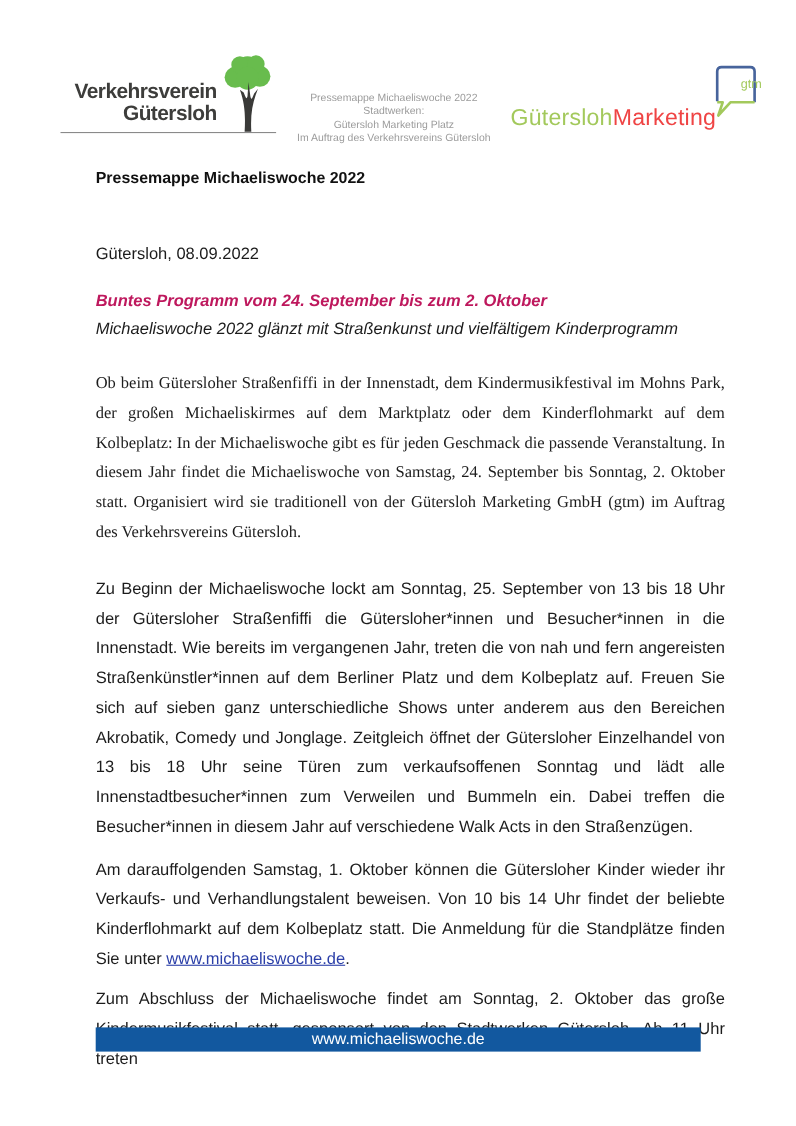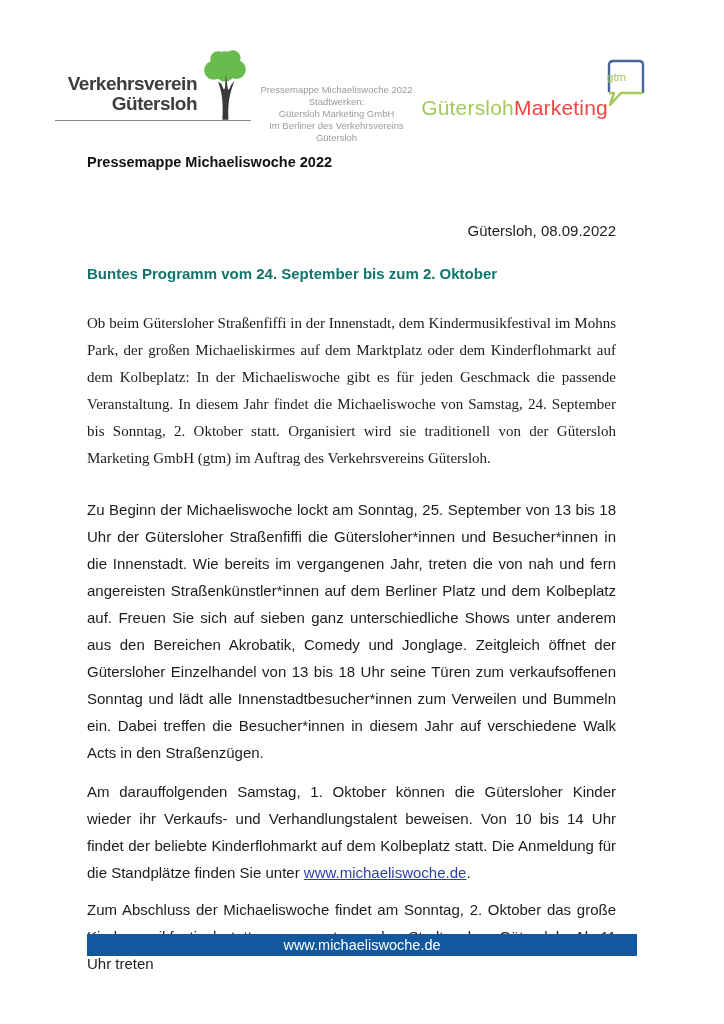--- a/index.html
+++ b/index.html
@@ -8,21 +8,21 @@
     font-family: "Liberation Sans", sans-serif;
     color: #1c1c1c;
   }
   .page {
     position: relative;
     width: 724px;
     height: 1024px;
     margin: 0 auto;
     background: #ffffff;
     overflow: hidden;
-    padding: 48px 108px 0 87px;
+    padding: 48px 65px 0 87px;
   }
 
   
   .header {
     position: relative;
     height: 88px;
     margin-left: -32px;
     margin-right: -32px;
     display: flex;
     align-items: flex-start;
@@ -67,47 +67,48 @@
     letter-spacing: 0.2px;
     margin-top: 40px;
     white-space: nowrap;
   }
   .gtm-word .green { color: #a3c95c; }
   .gtm-word .blue  { color: #ef4444; }
   .gtm-bubble { position: relative; width: 44px; height: 56px; margin-left: -4px; flex: none; }
   .gtm-bubble svg { width: 44px; height: 56px; display: block; }
   .gtm-bubble .gtm-label {
     position: absolute;
-    top: 15px; left: 3px; width: 40px;
+    top: 15px; left: 16px; width: 40px;
+    text-align: center;
     font-size: 11.5px;
     color: #a3c95c;
   }
 
   
   .title-block {
     margin-top: 16px;
     font-weight: bold;
     font-size: 14.5px;
     line-height: 20px;
     color: #111111;
   }
 
   .date-line {
     margin-top: 50px;
-    text-align: right;
     font-size: 15px;
     color: #1c1c1c;
   }
 
   
   .headline {
     margin-top: 26px;
     font-weight: bold;
     font-size: 15px;
-    color: #0f766e;
+    color: #be185d;
+    font-style: italic;
   }
   .subheadline {
     margin-top: 9px;
     font-style: italic;
     font-size: 15px;
     color: #1c1c1c;
   }
   .body-par {
     font-size: 15px;
     line-height: 27px;
@@ -157,22 +158,22 @@
         <circle cx="22" cy="12" r="9" fill="#68bc4d"></circle>
         <circle cx="39" cy="11" r="9" fill="#68bc4d"></circle>
         <circle cx="30" cy="26" r="12" fill="#68bc4d"></circle>
         <path d="M27,82 C28,64 27,52 22,38 L26,41 C28,46 29,49 30,45 L31,30 L33,45 C34,50 35,47 37,42 L41,37 C35,52 33,64 34,82 Z" fill="#3a3a38"></path>
       </svg>
     </div>
 
     <div class="center-note">
       <div>Pressemappe Michaeliswoche 2022</div>
       <div>Stadtwerken:</div>
-      <div>Gütersloh Marketing GmbH</div>
-      <div>Im Berliner des Verkehrsvereins Gütersloh</div>
+      <div>Gütersloh Marketing Platz</div>
+      <div>Im Auftrag des Verkehrsvereins Gütersloh</div>
     </div>
 
     <div class="logo-right">
       <div class="gtm-word">
         <span class="green">Gütersloh</span><span class="blue">Marketing</span>
       </div>
       <div class="gtm-bubble">
         <svg viewBox="0 0 44 56" aria-hidden="true">
           <path d="M5,36 L5,9 Q5,5 9,5 L35,5 Q39,5 39,9 L39,37" fill="none" stroke="#47649c" stroke-width="2.4"></path>
           <path d="M39,37 L17,37 L6,49 L10,37 L5,37" fill="none" stroke="#a3c95c" stroke-width="2.4" stroke-linejoin="round"></path>
@@ -182,20 +183,21 @@
     </div>
   </div>
 
   <div class="title-block">
     <div>Pressemappe Michaeliswoche 2022</div>
   </div>
 
   <div class="date-line">Gütersloh, 08.09.2022</div>
 
   <div class="headline">Buntes Programm vom 24. September bis zum 2. Oktober</div>
+  <div class="subheadline">Michaeliswoche 2022 glänzt mit Straßenkunst und vielfältigem Kinderprogramm</div>
 
   <p class="body-par p1">Ob beim Gütersloher Straßenfiffi in der Innenstadt, dem Kindermusikfestival im Mohns Park, der großen Michaeliskirmes auf dem Marktplatz oder dem Kinderflohmarkt auf dem Kolbeplatz: In der Michaeliswoche gibt es für jeden Geschmack die passende Veranstaltung. In diesem Jahr findet die Michaeliswoche von Samstag, 24. September bis Sonntag, 2. Oktober statt. Organisiert wird sie traditionell von der Gütersloh Marketing GmbH (gtm) im Auftrag des Verkehrsvereins Gütersloh.</p>
 
   <p class="body-par p2">Zu Beginn der Michaeliswoche lockt am Sonntag, 25. September von 13 bis 18 Uhr der Gütersloher Straßenfiffi die Gütersloher*innen und Besucher*innen in die Innenstadt. Wie bereits im vergangenen Jahr, treten die von nah und fern angereisten Straßenkünstler*innen auf dem Berliner Platz und dem Kolbeplatz auf. Freuen Sie sich auf sieben ganz unterschiedliche Shows unter anderem aus den Bereichen Akrobatik, Comedy und Jonglage. Zeitgleich öffnet der Gütersloher Einzelhandel von 13 bis 18 Uhr seine Türen zum verkaufsoffenen Sonntag und lädt alle Innenstadtbesucher*innen zum Verweilen und Bummeln ein. Dabei treffen die Besucher*innen in diesem Jahr auf verschiedene Walk Acts in den Straßenzügen.</p>
 
   <p class="body-par p3"><span>Am darauffolgenden Samstag, 1. Oktober können die Gütersloher Kinder wieder ihr Verkaufs- und Verhandlungstalent beweisen. Von 10 bis 14 Uhr findet der beliebte Kinderflohmarkt auf dem Kolbeplatz statt. Die Anmeldung für die Standplätze finden Sie unter </span><span class="inline-link">www.michaeliswoche.de</span><span>.</span></p>
 
   <p class="body-par p4">Zum Abschluss der Michaeliswoche findet am Sonntag, 2. Oktober das große Kindermusikfestival statt, gesponsort von den Stadtwerken Gütersloh. Ab 11 Uhr treten</p>
 
   <div class="footer-bar">www.michaeliswoche.de</div>

